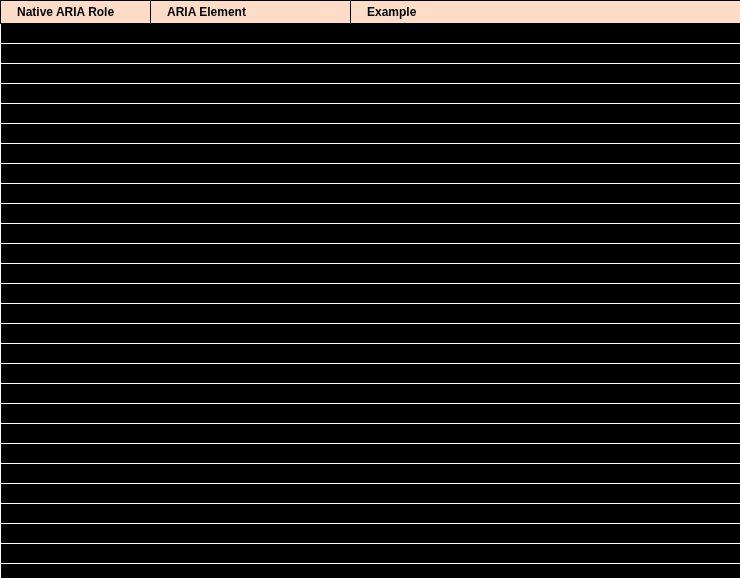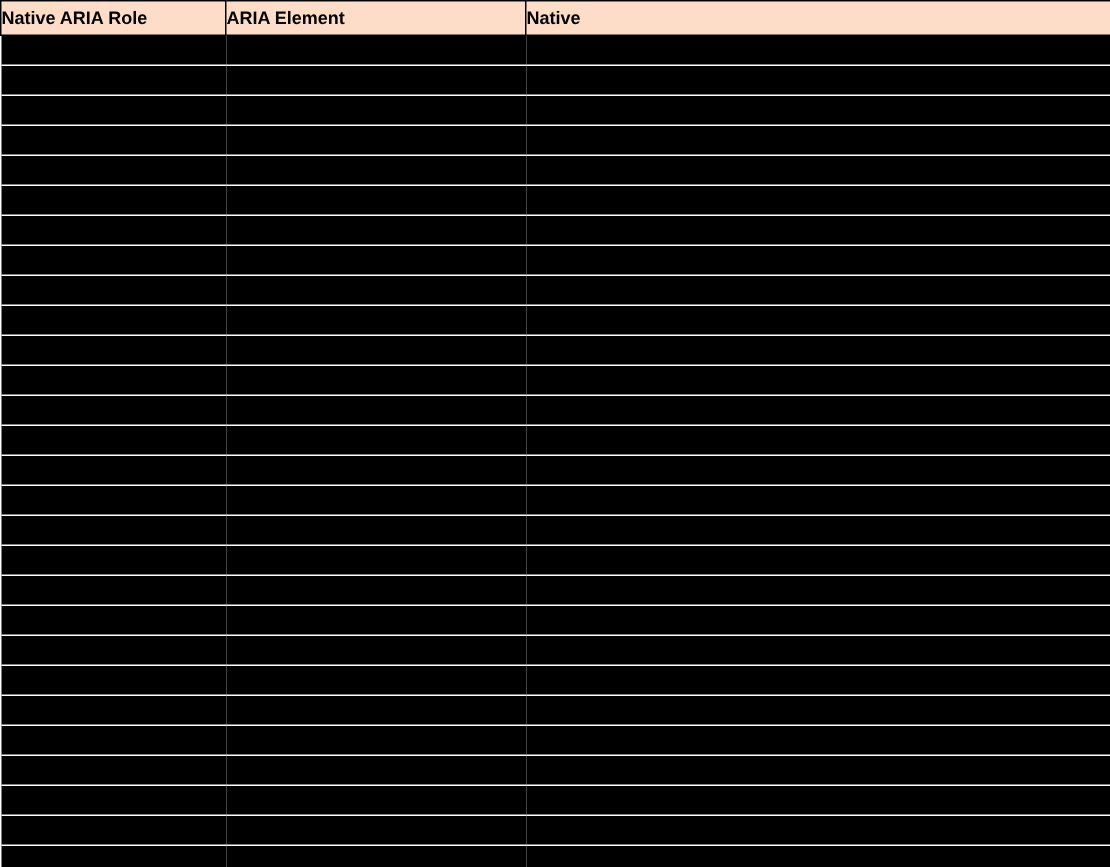--- a/index.html
+++ b/index.html
@@ -18,21 +18,21 @@
       border-collapse: collapse;
       width: 100%;
       table-layout: fixed;
     }
     thead th {
       background-color: #fdddc8;
       color: #000000;
       font-weight: bold;
       font-size: 12px;
       text-align: left;
-      padding: 4px 0;
+      padding: 4px 16px;
       border: 1px solid #000000;
       height: 18px;
       vertical-align: middle;
     }
     tbody td {
       background-color: #000000;
       border-top: 1px solid #ffffff;
       border-left: none;
       border-right: none;
       border-bottom: none;
@@ -52,21 +52,21 @@
 <table>
   <colgroup>
     <col class="col1">
     <col class="col2">
     <col class="col3">
   </colgroup>
   <thead>
     <tr>
       <th>Native ARIA Role</th>
       <th>ARIA Element</th>
-      <th>Native</th>
+      <th>Example</th>
     </tr>
   </thead>
   <tbody id="table-body">
   <tr>
         <td></td>
         <td></td>
         <td></td>
       </tr>
       <tr>
         <td></td>

